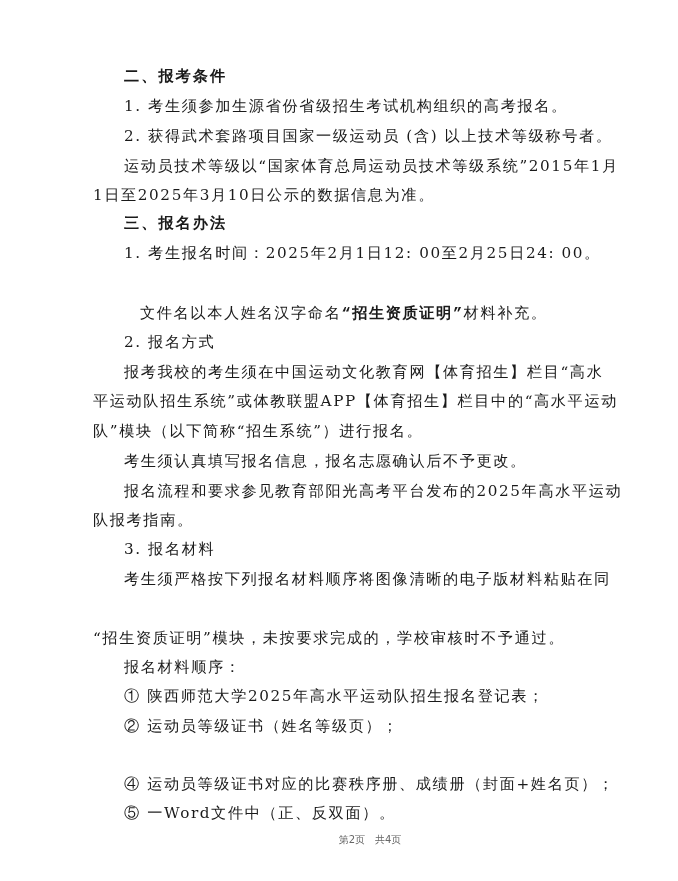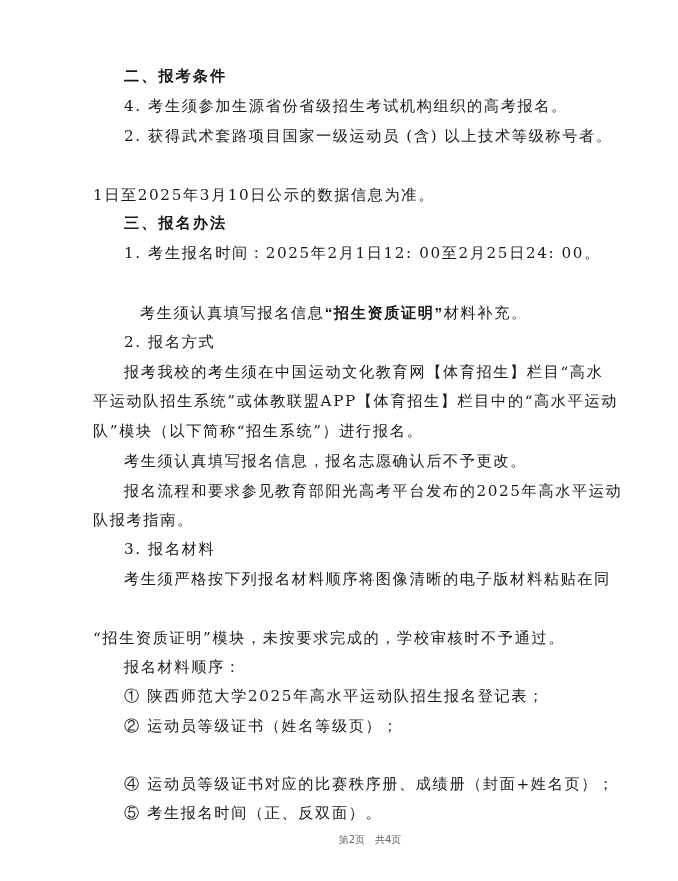--- a/index.html
+++ b/index.html
@@ -3,47 +3,48 @@
   <meta charset="utf-8">
   <style>
     html, body { margin:0; padding:0; background:#ffffff; }
     body { width:678px; height:881px; position:relative; overflow:hidden;
       font-family:"DejaVu Serif","Liberation Serif",serif; color:#1a1a1a; }
     .page { position:absolute; left:0; top:0; width:556px; height:881px; }
     .line { position:absolute; left:93px; font-size:15.2px; line-height:20px; white-space:nowrap; letter-spacing:1.6px; }
     .ind { left:124px; }
     .ind2 { left:140px; }
     .h { font-family:"DejaVu Sans","Liberation Sans",sans-serif; font-weight:bold; letter-spacing:2px; }
-    b { font-family:Liberation Sans, sans-serif; font-weight:bold;text-align:right; }
+    b { font-family:Liberation Mono, monospace; font-weight:bold;text-align:right; }
     .footer { position:absolute; top:833px; left:0; width:678px; text-align:center;
       font-size:10px; color:#666; font-family:"DejaVu Sans","Liberation Sans",sans-serif;padding-left:31px; }
   </style>
 </head>
 <body>
 
 <div class="page">
   <div class="line ind h" style="top:66px">二、报考条件</div>
-  <div class="line ind" style="top:96px">4. 考生须参加生源省份省级招生考试机构组织的高考报名。</div>
+  <div class="line ind" style="top:96px">1. 考生须参加生源省份省级招生考试机构组织的高考报名。</div>
   <div class="line ind" style="top:126px">2. 获得武术套路项目国家一级运动员 (含) 以上技术等级称号者。</div>
+  <div class="line ind" style="top:156px">运动员技术等级以“国家体育总局运动员技术等级系统”2015年1月</div>
   <div class="line" style="top:185px">1日至2025年3月10日公示的数据信息为准。</div>
 
   <div class="line ind h" style="top:213px">三、报名办法</div>
   <div class="line ind" style="top:243px">1. 考生报名时间：2025年2月1日12: 00至2月25日24: 00。</div>
-  <div class="line ind2" style="top:303px"><span>考生须认真填写报名信息</span><b>“招生资质证明”</b><span>材料补充。</span></div>
+  <div class="line ind2" style="top:303px"><span>文件名以本人姓名汉字命名</span><b>“招生资质证明”</b><span>材料补充。</span></div>
   <div class="line ind" style="top:332px">2. 报名方式</div>
   <div class="line" style="top:391px">平运动队招生系统”或体教联盟APP【体育招生】栏目中的“高水平运动</div>
   <div class="line ind" style="top:362px">报考我校的考生须在中国运动文化教育网【体育招生】栏目“高水</div>
   <div class="line ind" style="top:451px">考生须认真填写报名信息，报名志愿确认后不予更改。</div>
   <div class="line" style="top:421px">队”模块（以下简称“招生系统”）进行报名。</div>
   <div class="line ind" style="top:481px">报名流程和要求参见教育部阳光高考平台发布的2025年高水平运动</div>
   <div class="line" style="top:510px">队报考指南。</div>
 
   <div class="line ind" style="top:539px">3. 报名材料</div>
   <div class="line ind" style="top:569px">考生须严格按下列报名材料顺序将图像清晰的电子版材料粘贴在同</div>
   <div class="line" style="top:628px">“招生资质证明”模块，未按要求完成的，学校审核时不予通过。</div>
   <div class="line ind" style="top:657px">报名材料顺序：</div>
   <div class="line ind" style="top:686px">① 陕西师范大学2025年高水平运动队招生报名登记表；</div>
   <div class="line ind" style="top:716px">② 运动员等级证书（姓名等级页）；</div>
   <div class="line ind" style="top:774px">④ 运动员等级证书对应的比赛秩序册、成绩册（封面+姓名页）；</div>
-  <div class="line ind" style="top:803px">⑤ 考生报名时间（正、反双面）。</div>
+  <div class="line ind" style="top:803px">⑤ 一Word文件中（正、反双面）。</div>
 
   <div class="footer">第2页　共4页</div>
 </div>
 
 </body></html>

